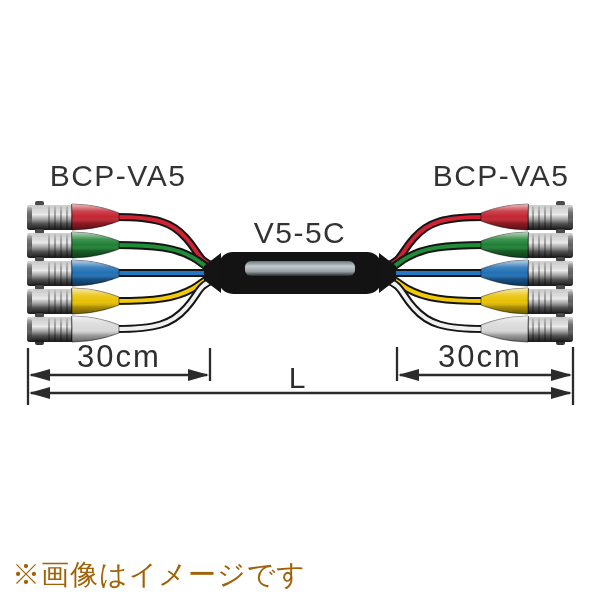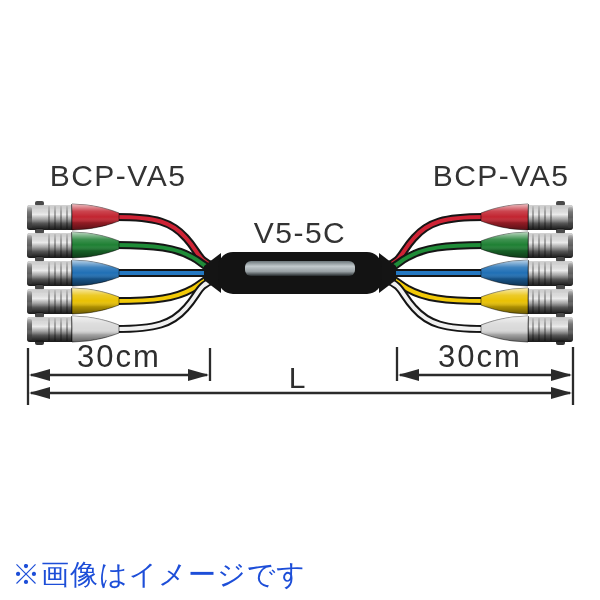--- a/index.html
+++ b/index.html
@@ -1,19 +1,19 @@
 <!DOCTYPE html>
 <html><head>
 <meta charset="utf-8">
 <style>
   html,body{margin:0;padding:0;background:#fff;}
   .stage{position:relative;width:600px;height:600px;background:#fff;overflow:hidden;
          font-family:"Liberation Sans",sans-serif;}
   .stage svg{position:absolute;left:0;top:0;}
-  .note{position:absolute;left:12px;top:559px;font-size:28px;line-height:32px;color:#1d4ed8;
+  .note{position:absolute;left:12px;top:559px;font-size:28px;line-height:32px;color:#a16207;
         letter-spacing:1px;font-family:"Liberation Sans",sans-serif;}
   text{fill:#333;font-family:"Liberation Sans",sans-serif;}
   .lbl{font-size:30px;letter-spacing:1.5px;}
   .dim{font-size:31px;letter-spacing:2px;fill:#2e2e2e;}
   .dimL{font-size:30px;fill:#2e2e2e;}
 </style>
 </head>
 <body>
 
 <div class="stage">

